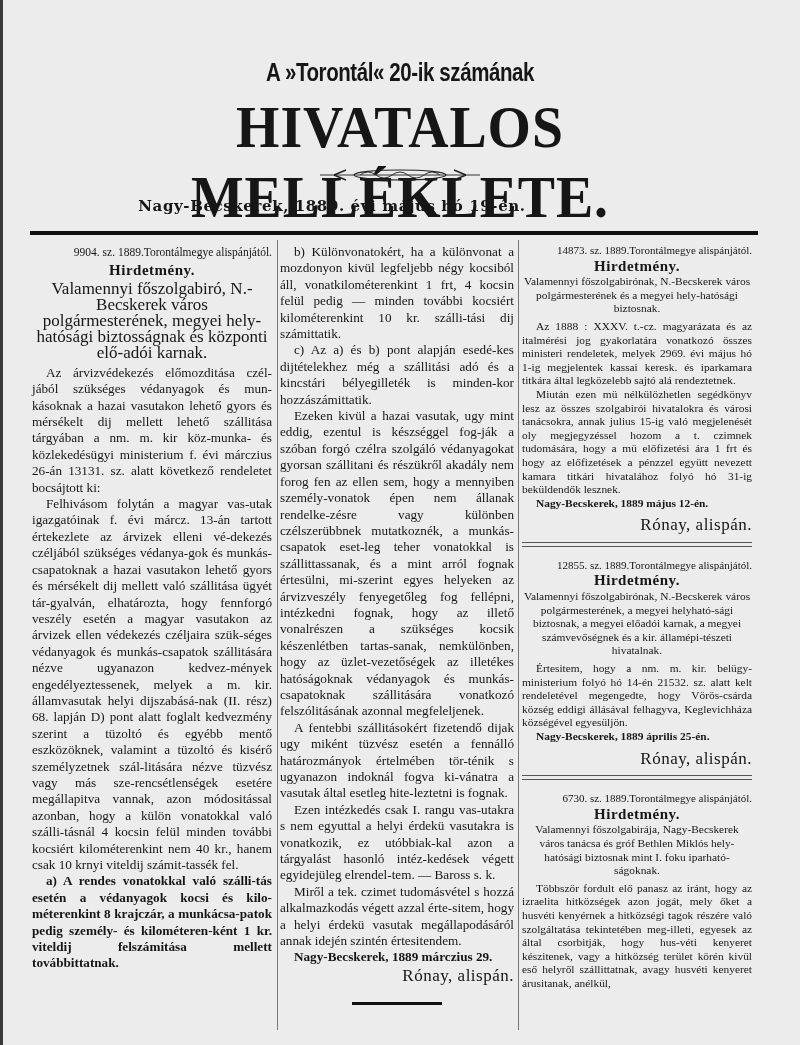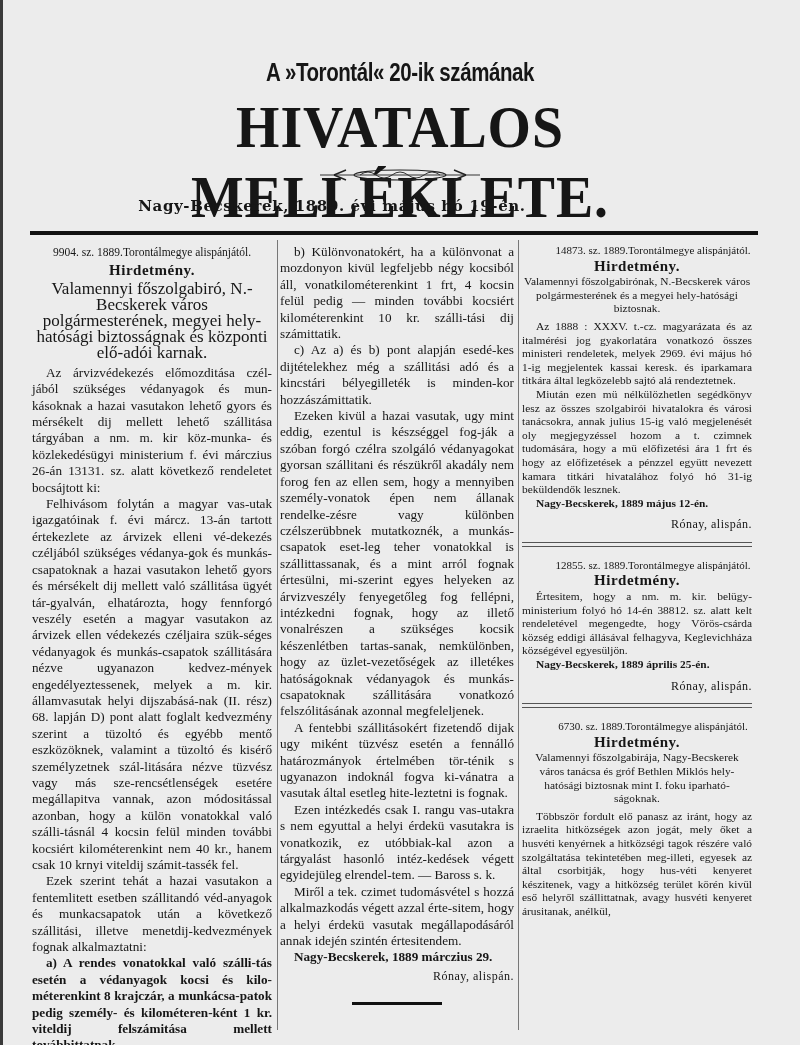--- a/index.html
+++ b/index.html
@@ -34,29 +34,29 @@
     font-family: "Liberation Serif", serif;
     font-size: 13.2px; line-height: 16.4px;
     text-align: justify; hyphens: manual;
   }
   .col1 { left: 32px; width: 240px; }
   .col2 { left: 280px; width: 234px; }
   .col3 { left: 522px; width: 230px; font-size: 11.4px; line-height: 13.6px; }
   .vrule { position: absolute; top: 240px; width: 1px; background: #777; }
   .vr1 { left: 277px; height: 790px; }
   .vr2 { left: 518px; height: 790px; }
-  .ref { display: flex; justify-content: center; font-size: 11.5px; margin-bottom: 2px; }
+  .ref { display: flex; justify-content: flex-end; font-size: 11.5px; margin-bottom: 2px; }
   .col3 .ref { font-size: 11px; margin-left: 32px; }
   .heading { text-align: center; font-weight: bold; font-size: 15px; letter-spacing: 0.5px; margin: 2px 0 2px 0; }
   .address { text-align: center; text-align-last: center; margin-bottom: 4px; }
   .col1 .address { font-size: 17px; line-height: 16px; }
   .para { text-indent: 14px; margin: 0; }
   .para.bold { font-weight: bold; }
   .sign-place { text-indent: 14px; margin-top: 0; font-weight: bold; }
-  .signature { text-align: right; letter-spacing: 0.5px; margin-top: 2px; font-size: 12px; }
+  .signature { text-align: right; letter-spacing: 0.5px; margin-top: 2px; font-size: 17px; }
   .col3 .signature { margin: 8px 0 10px 0; }
   .sep { height: 3px; border-top: 1px solid #555; border-bottom: 1px solid #555; margin: 6px 0 12px 0; }
   .endrule { width: 90px; height: 3px; background: #111; margin: 18px auto 0 auto; }
 </style>
 </head>
 <body>
 
 <div class="left-edge"></div>
 
 <header class="masthead">
@@ -77,21 +77,20 @@
 
 <section class="col col1">
   <div class="ref">
     <span>9904. sz. 1889.</span>
     <span>Torontálmegye alispánjától.</span>
   </div>
   <div class="heading">Hirdetmény.</div>
   <div class="address">Valamennyi főszolgabiró, N.-Becskerek város polgármesterének, megyei hely-hatósági biztosságnak és központi elő-adói karnak.</div>
   <p class="para">Az árvizvédekezés előmozditása czél-jából szükséges védanyagok és mun-kásoknak a hazai vasutakon lehető gyors és mérsékelt dij mellett lehető szállitása tárgyában a nm. m. kir köz-munka- és közlekedésügyi ministerium f. évi márczius 26-án 13131. sz. alatt következő rendeletet bocsájtott ki:</p>
   <p class="para">Felhivásom folytán a magyar vas-utak igazgatóinak f. évi márcz. 13-án tartott értekezlete az árvizek elleni vé-dekezés czéljából szükséges védanya-gok és munkás-csapatoknak a hazai vasutakon lehető gyors és mérsékelt dij mellett való szállitása ügyét tár-gyalván, elhatározta, hogy fennforgó veszély esetén a magyar vasutakon az árvizek ellen védekezés czéljaira szük-séges védanyagok és munkás-csapatok szállitására nézve ugyanazon kedvez-mények engedélyeztessenek, melyek a m. kir. államvasutak helyi dijszabásá-nak (II. rész) 68. lapján D) pont alatt foglalt kedvezmény szerint a tüzoltó és egyébb mentő eszközöknek, valamint a tüzoltó és kisérő személyzetnek szál-litására nézve tüzvész vagy más sze-rencsétlenségek esetére megállapitva vannak, azon módositással azonban, hogy a külön vonatokkal való szálli-tásnál 4 kocsin felül minden további kocsiért kilométerenkint nem 40 kr., hanem csak 10 krnyi viteldij számit-tassék fel.</p>
-  <p class="para">Ezek szerint tehát a hazai vasutakon a fentemlitett esetben szállitandó véd-anyagok és munkacsapatok után a következő szállitási, illetve menetdij-kedvezmények fognak alkalmaztatni:</p>
   <p class="para bold">a) A rendes vonatokkal való szálli-tás esetén a védanyagok kocsi és kilo-méterenkint 8 krajczár, a munkácsa-patok pedig személy- és kilométeren-ként 1 kr. viteldij felszámitása mellett továbbittatnak.</p>
 </section>
 
 <section class="col col2">
   <p class="para">b) Különvonatokért, ha a különvonat a mozdonyon kivül legfeljebb négy kocsiból áll, vonatkilométerenkint 1 frt, 4 kocsin felül pedig — minden további kocsiért kilométerenkint 10 kr. szálli-tási dij számittatik.</p>
   <p class="para">c) Az a) és b) pont alapján esedé-kes dijtételekhez még a szállitási adó és a kincstári bélyegilleték is minden-kor hozzászámittatik.</p>
   <p class="para">Ezeken kivül a hazai vasutak, ugy mint eddig, ezentul is készséggel fog-ják a szóban forgó czélra szolgáló védanyagokat gyorsan szállitani és részükről akadály nem forog fen az ellen sem, hogy a mennyiben személy-vonatok épen nem állanak rendelke-zésre vagy különben czélszerübbnek mutatkoznék, a munkás-csapatok eset-leg teher vonatokkal is szállittassanak, és a mint arról fognak értesülni, mi-szerint egyes helyeken az árvizveszély fenyegetőleg fog fellépni, intézkedni fognak, hogy az illető vonalrészen a szükséges kocsik készenlétben tartas-sanak, nemkülönben, hogy az üzlet-vezetőségek az illetékes hatóságoknak védanyagok és munkás-csapatoknak szállitására vonatkozó felszólitásának azonnal megfeleljenek.</p>
   <p class="para">A fentebbi szállitásokért fizetendő dijak ugy miként tüzvész esetén a fennálló határozmányok értelmében tör-ténik s ugyanazon indoknál fogva ki-vánatra a vasutak által esetleg hite-leztetni is fognak.</p>
   <p class="para">Ezen intézkedés csak I. rangu vas-utakra s nem egyuttal a helyi érdekü vasutakra is vonatkozik, ez utóbbiak-kal azon a tárgyalást hasonló intéz-kedések végett egyidejüleg elrendel-tem. — Baross s. k.</p>
   <p class="para">Miről a tek. czimet tudomásvétel s hozzá alkalmazkodás végett azzal érte-sitem, hogy a helyi érdekü vasutak megállapodásáról annak idején szintén értesitendem.</p>
@@ -113,21 +112,22 @@
     <div class="sign-place">Nagy-Becskerek, 1889 május 12-én.</div>
     <div class="signature">Rónay, alispán.</div>
   </article>
   <div class="sep"></div>
   <article>
     <div class="ref">
       <span>12855. sz. 1889.</span>
       <span>Torontálmegye alispánjától.</span>
     </div>
     <div class="heading">Hirdetmény.</div>
-    <p class="para">Értesitem, hogy a nm. m. kir. belügy-ministerium folyó hó 14-én 38812. sz. alatt kelt rendeletével megengedte, hogy Vörös-csárda község eddigi állásával felhagyva, Keglevichháza községével egyesüljön.</p>
+    <div class="address">Valamennyi főszolgabirónak, N.-Becskerek város polgármesterének, a megyei helyható-sági biztosnak, a megyei előadói karnak, a megyei számvevőségnek és a kir. államépi-tészeti hivatalnak.</div>
+    <p class="para">Értesitem, hogy a nm. m. kir. belügy-ministerium folyó hó 14-én 21532. sz. alatt kelt rendeletével megengedte, hogy Vörös-csárda község eddigi állásával felhagyva, Keglevichháza községével egyesüljön.</p>
     <div class="sign-place">Nagy-Becskerek, 1889 április 25-én.</div>
     <div class="signature">Rónay, alispán.</div>
   </article>
   <div class="sep"></div>
   <article>
     <div class="ref">
       <span>6730. sz. 1889.</span>
       <span>Torontálmegye alispánjától.</span>
     </div>
     <div class="heading">Hirdetmény.</div>

